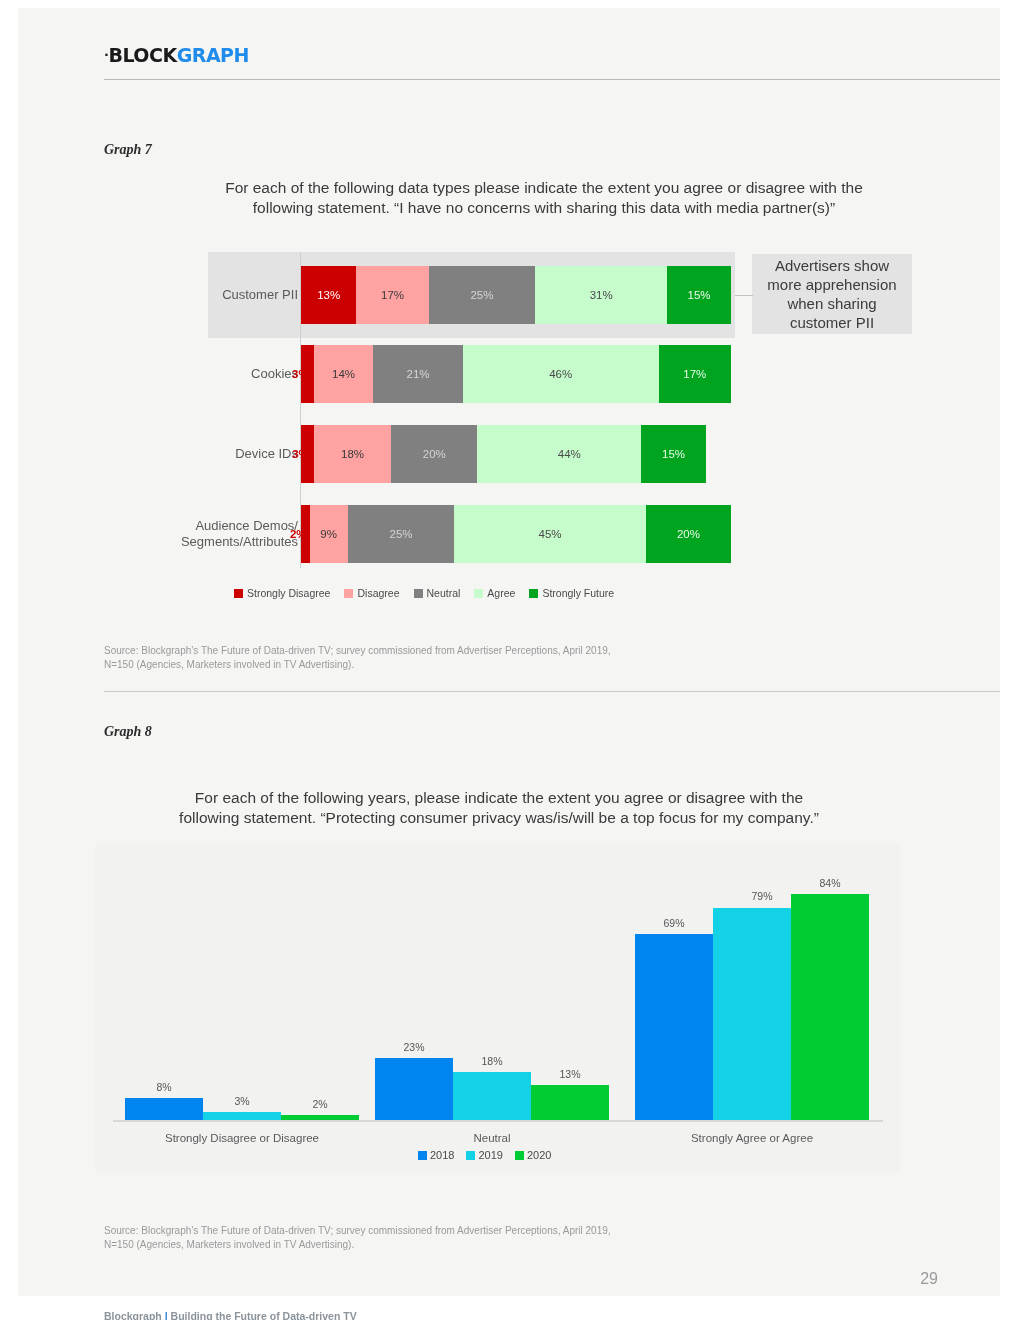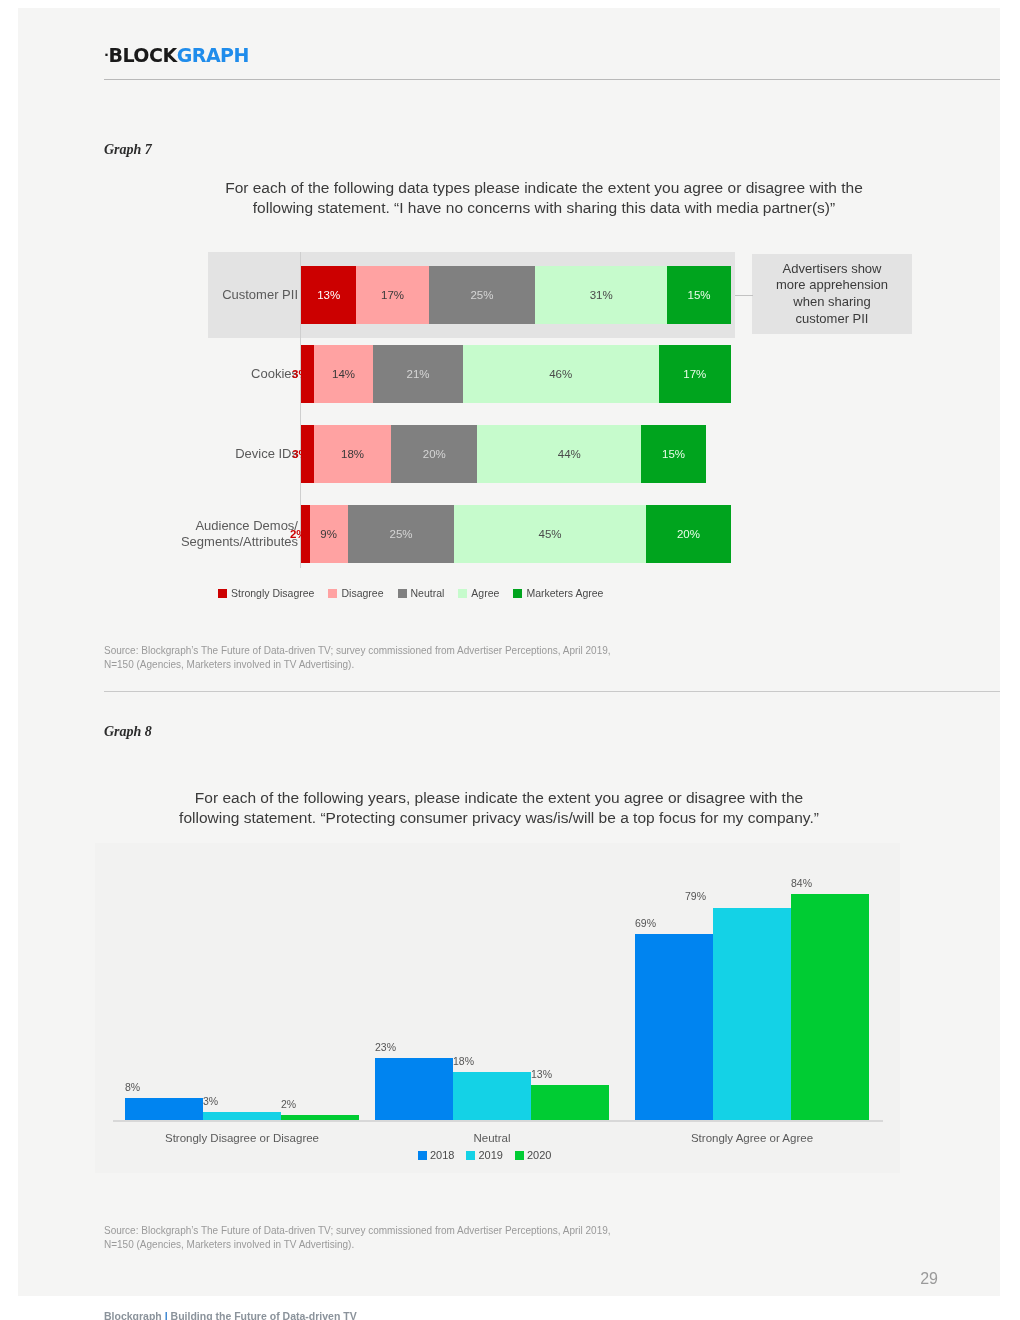--- a/index.html
+++ b/index.html
@@ -68,48 +68,48 @@
     position: absolute; height: 58px;
     display: flex;
   }
   .g7-seg {
     height: 100%;
     display: flex; align-items: center; justify-content: center;
     font-size: 11.5px; overflow: visible; white-space: nowrap;
   }
   .g7-legend {
     position: absolute; display: flex; align-items: center;
-    gap: 14px; font-size: 10.5px; color: #4a4a4a;
+    gap: 14px; font-size: 10.5px; color: #4a4a4a; margin-left: 16px;
   }
   .g7-legend .item { display: flex; align-items: center; gap: 4px; }
   .g7-legend .swatch { width: 9px; height: 9px; display: inline-block; }
 
   .callout {
     position: absolute;
     background: #e3e3e3;
     display: flex; align-items: center; justify-content: center;
     text-align: center;
-    font-size: 13px; color: #3b3b3b; line-height: 1.28;
-    padding: 6px 20px;
+    font-size: 15px; color: #3b3b3b; line-height: 1.28;
+    padding: 6px 10px;
   }
   .callout-line {
     position: absolute; height: 1px; background: #c2c2c2;
   }
 
   
   #g8plot {
     position: absolute;
     background: #f2f2f1;
   }
   .g8-baseline {
     position: absolute; height: 2px; background: #d8d8d8;
   }
   .g8-col { position: absolute; bottom: 0; }
   .g8-vallabel {
-    position: absolute; 
+    position: absolute; text-align: center;
     font-size: 10.5px; color: #555555; white-space: nowrap;
   }
   .g8-catlabel {
     position: absolute; text-align: center;
     font-size: 11.5px; color: #5a5a5a; white-space: nowrap;
   }
   .g8-legend {
     position: absolute; display: flex; align-items: center;
     gap: 12px; font-size: 11px; color: #4a4a4a;
   }
@@ -250,21 +250,21 @@
       <div class="item">
         <span class="swatch" style="background: rgb(128, 128, 128);"></span>
         <span>Neutral</span>
       </div>
       <div class="item">
         <span class="swatch" style="background: rgb(198, 251, 204);"></span>
         <span>Agree</span>
       </div>
       <div class="item">
         <span class="swatch" style="background: rgb(0, 164, 30);"></span>
-        <span>Marketers Agree</span>
+        <span>Strongly Future</span>
       </div>
     </div>
 
   <div class="source" style="left:86px; top:636px; width:620px;">
     <div>Source: Blockgraph’s The Future of Data-driven TV; survey commissioned from Advertiser Perceptions, April 2019,</div>
     <div>N=150 (Agencies, Marketers involved in TV Advertising).</div>
   </div>
 
   <div class="divider" style="left:86px; top:683px; width:896px;"></div>
 
@@ -288,21 +288,21 @@
       <div class="g8-col" style="left: 280px; width: 78px; height: 61.87px; bottom: 53px; background: rgb(0, 132, 240);"></div>
       <div class="g8-vallabel" style="left: 280px; width: 78px; top: 198.13px;">23%</div>
       <div class="g8-col" style="left: 358px; width: 78px; height: 48.42px; bottom: 53px; background: rgb(20, 210, 230);"></div>
       <div class="g8-vallabel" style="left: 358px; width: 78px; top: 211.58px;">18%</div>
       <div class="g8-col" style="left: 436px; width: 78px; height: 34.97px; bottom: 53px; background: rgb(0, 204, 51);"></div>
       <div class="g8-vallabel" style="left: 436px; width: 78px; top: 225.03px;">13%</div>
       <div class="g8-catlabel" style="left: 240px; width: 314px; top: 289px;">Neutral</div>
       <div class="g8-col" style="left: 540px; width: 78px; height: 185.61px; bottom: 53px; background: rgb(0, 132, 240);"></div>
       <div class="g8-vallabel" style="left: 540px; width: 78px; top: 74.39px;">69%</div>
       <div class="g8-col" style="left: 618px; width: 78px; height: 212.51px; bottom: 53px; background: rgb(20, 210, 230);"></div>
-      <div class="g8-vallabel" style="left: 590px; width: 78px; top: 47.49px;">79%</div>
+      <div class="g8-vallabel" style="left: 628px; width: 78px; top: 47.49px;">79%</div>
       <div class="g8-col" style="left: 696px; width: 78px; height: 225.96px; bottom: 53px; background: rgb(0, 204, 51);"></div>
       <div class="g8-vallabel" style="left: 696px; width: 78px; top: 34.04px;">84%</div>
       <div class="g8-catlabel" style="left: 500px; width: 314px; top: 289px;">Strongly Agree or Agree</div>
     </div>
 
   <div class="g8-legend" id="g8legend" style="left:400px; top:1141px;align-items:center;">
       <div class="item">
         <span class="swatch" style="background: rgb(0, 132, 240);"></span>
         <span>2018</span>
       </div>

